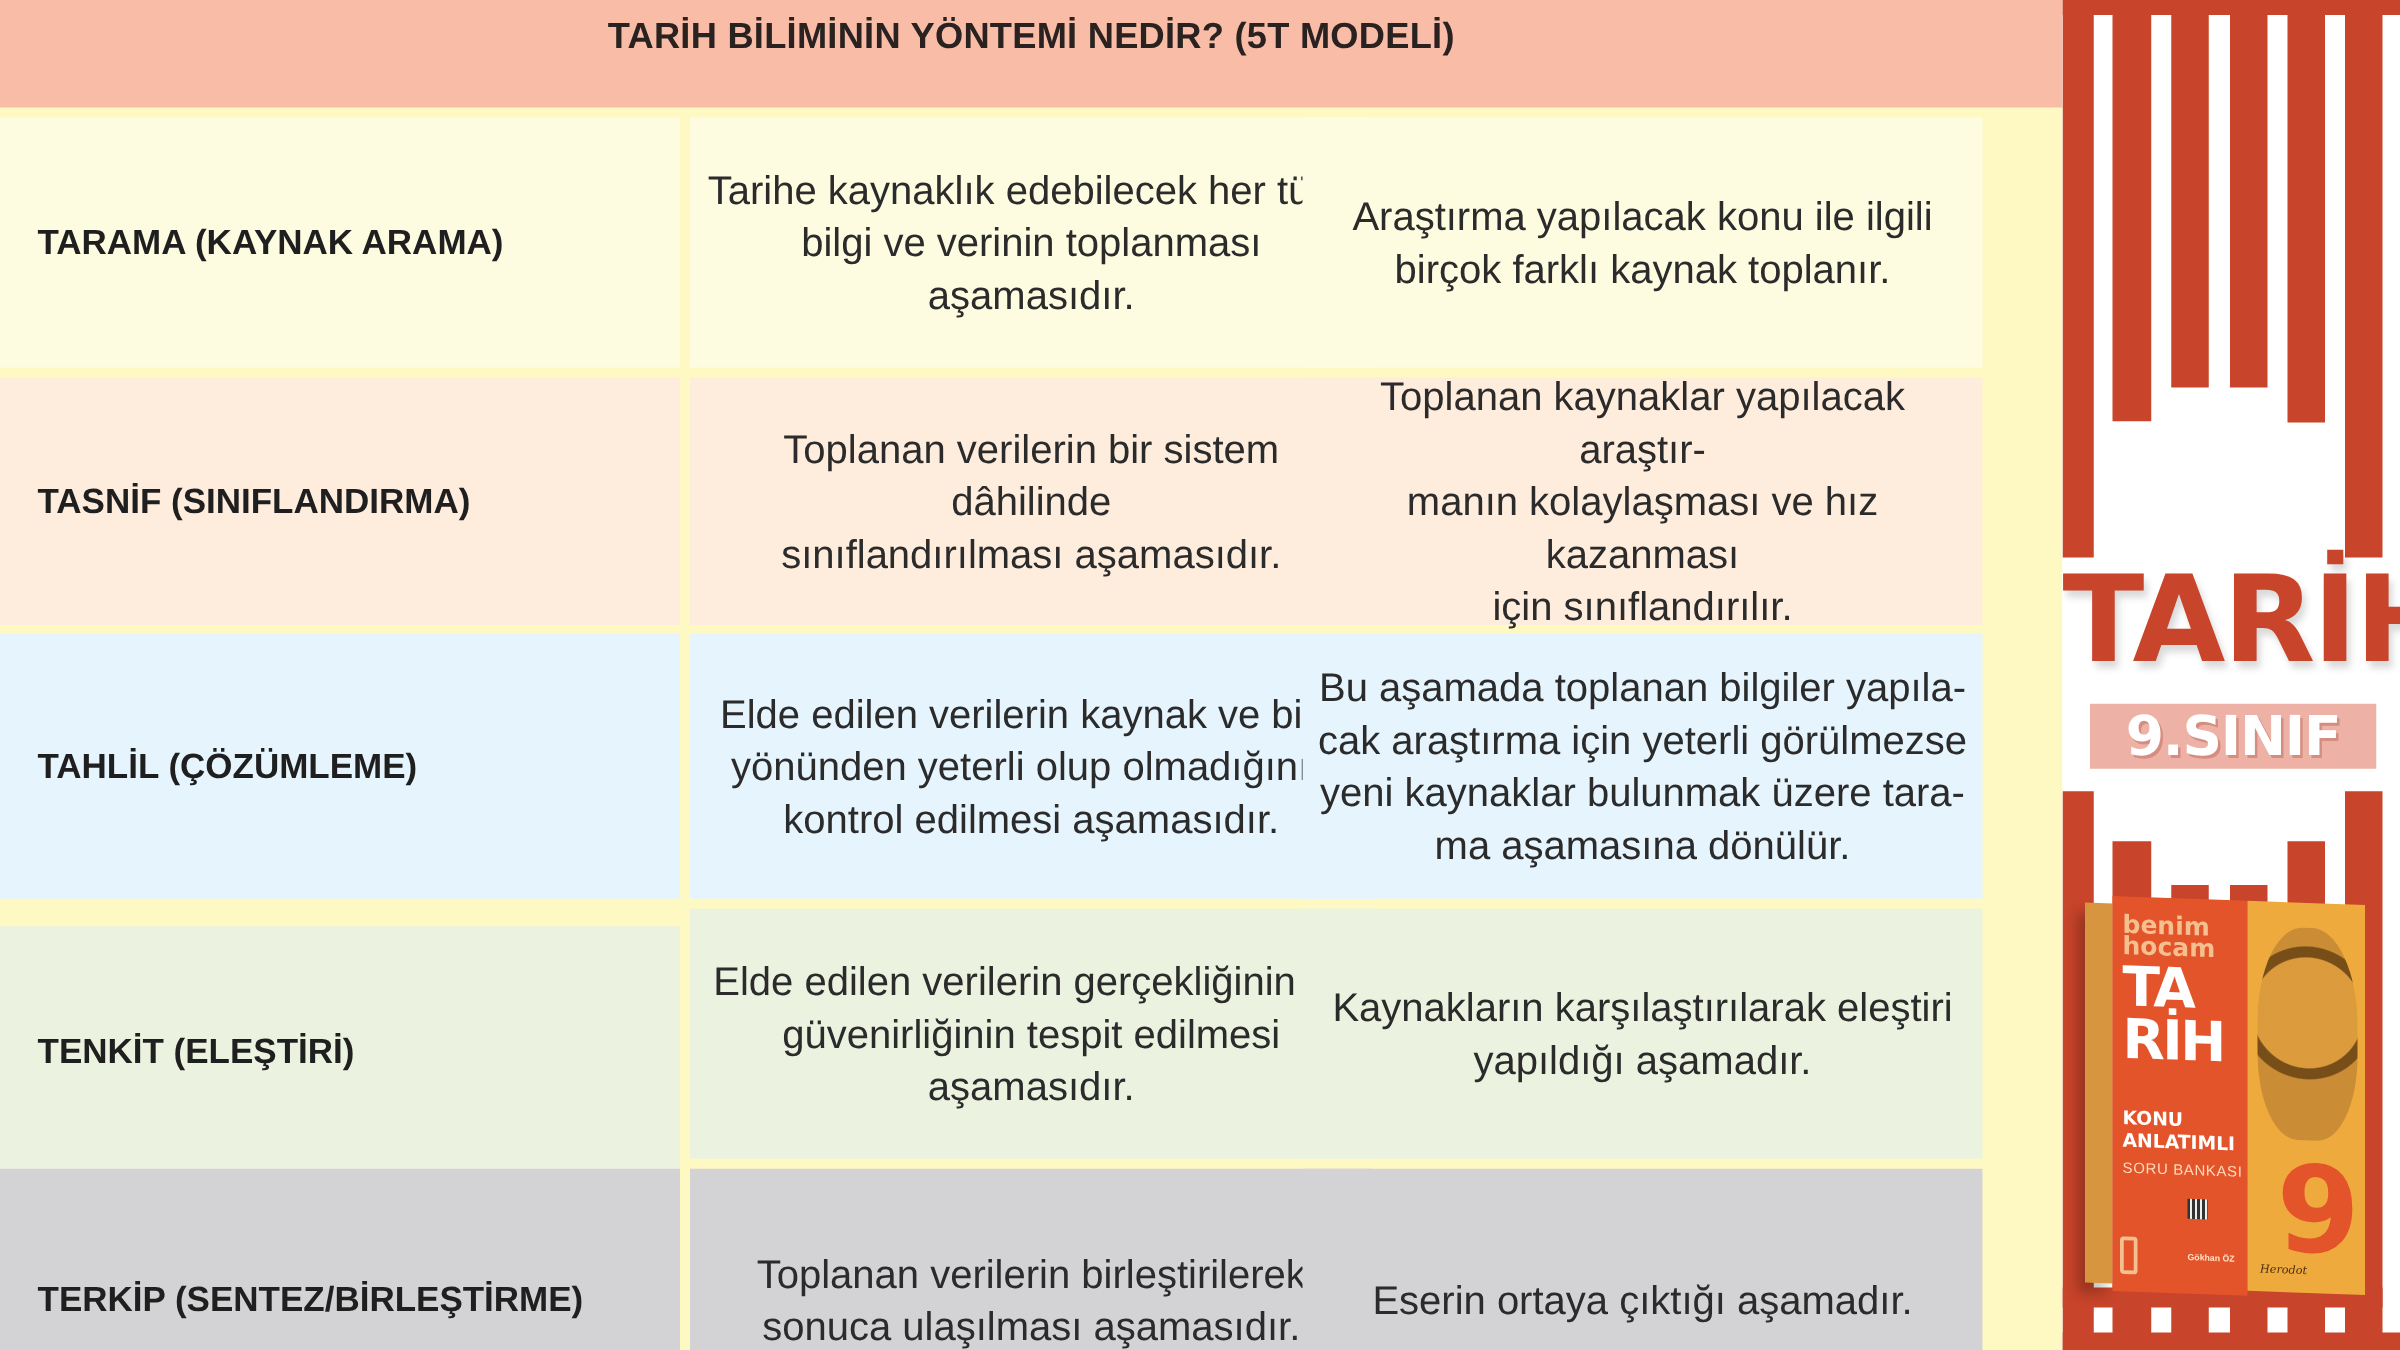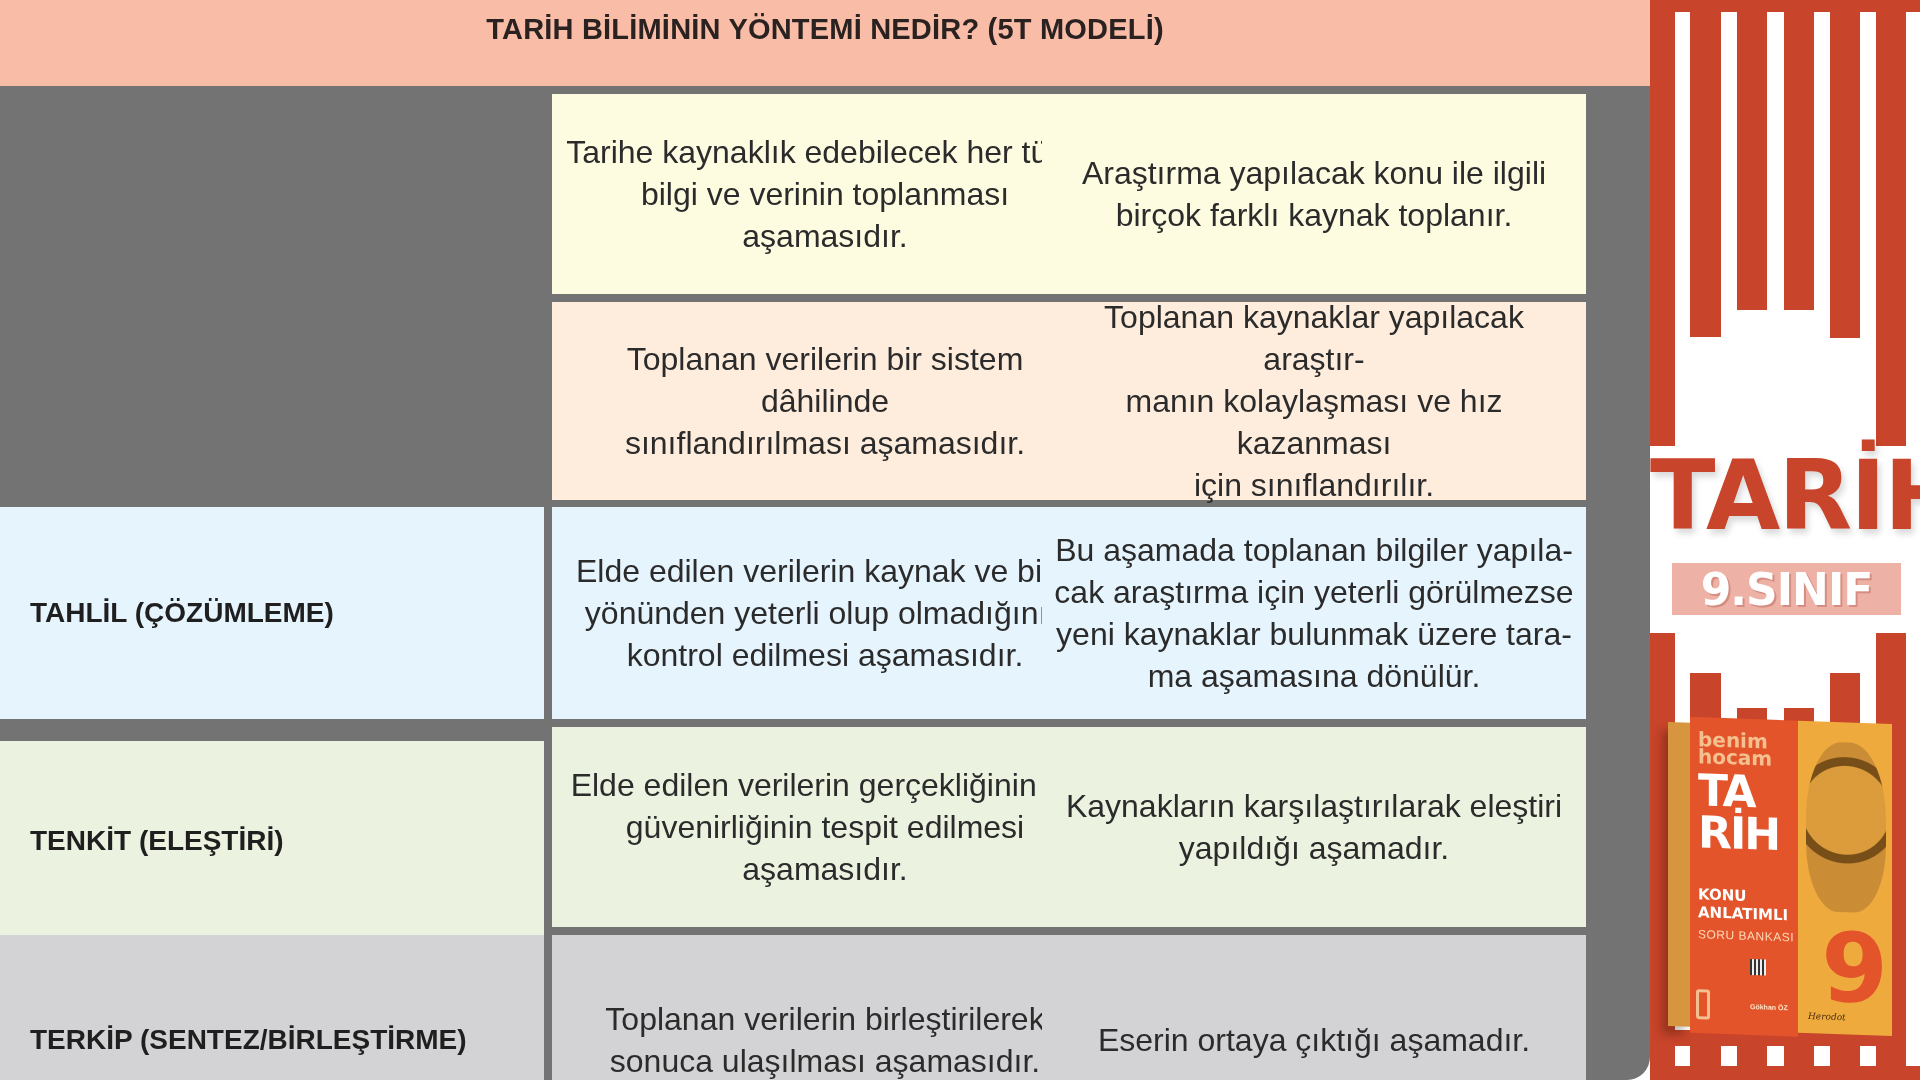--- a/index.html
+++ b/index.html
@@ -1,19 +1,19 @@
 <!DOCTYPE html>
 <html><head>
 <meta charset="utf-8">
 <style>
   * { box-sizing: border-box; margin: 0; padding: 0; }
   html, body { width: 1920px; height: 1080px; overflow: hidden; background: #ffffff; }
   body { position: relative; font-family: "Liberation Sans", sans-serif; color: #222; }
 
-  .main { position: absolute; left: 0; top: 0; width: 1650px; height: 1080px; background: #737373; border-radius: 23px; }
+  .main { position: absolute; left: 0; top: 0; width: 1650px; height: 1080px; background: #fef9c3; }
   .header {
     position: absolute; left: 0; top: 0; width: 1650px; height: 86px;
     background: #f9bca6;
     display: flex; align-items: flex-start; justify-content: center;
   }
   .header-title {
     margin-top: 13px; font-weight: bold; font-size: 29px; color: #2a2220;
     letter-spacing: 0.2px; padding-left: 0;
   }
 
@@ -63,31 +63,37 @@
 </head>
 <body>
 
 <div class="main">
   <div class="header">
     <div class="header-title">TARİH BİLİMİNİN YÖNTEMİ NEDİR? (5T MODELİ)</div>
   </div>
 
   <div>
     <div class="row" style="top:94px;height:200px;">
+      <div class="cell c1" style="background:#fdfbe0;">
+          <span>TARAMA (KAYNAK ARAMA)</span>
+        </div>
       <div class="cell c2" style="background:#fdfbe0;">
           <span>Tarihe kaynaklık edebilecek her türlü
 bilgi ve verinin toplanması aşamasıdır.</span>
         </div>
       <div class="cell c3" style="background:#fdfbe0;">
           <span>Araştırma yapılacak konu ile ilgili
 birçok farklı kaynak toplanır.</span>
         </div>
     </div>
 
     <div class="row" style="top:302px;height:198px;">
+      <div class="cell c1" style="background:#feecdc;">
+          <span>TASNİF (SINIFLANDIRMA)</span>
+        </div>
       <div class="cell c2" style="background:#feecdc;">
           <span>Toplanan verilerin bir sistem dâhilinde
 sınıflandırılması aşamasıdır.</span>
         </div>
       <div class="cell c3" style="background:#feecdc;">
           <span>Toplanan kaynaklar yapılacak araştır-
 manın kolaylaşması ve hız kazanması
 için sınıflandırılır.</span>
         </div>
     </div>

